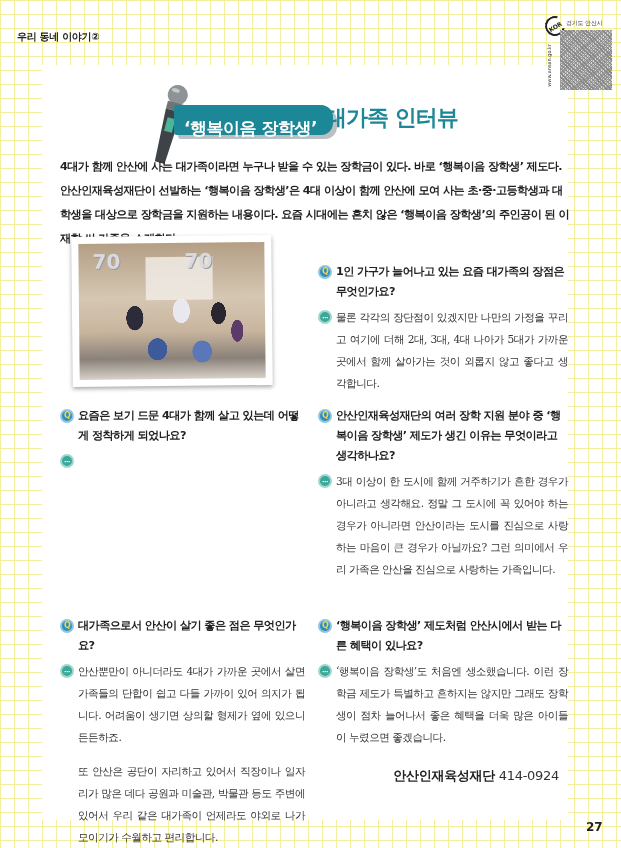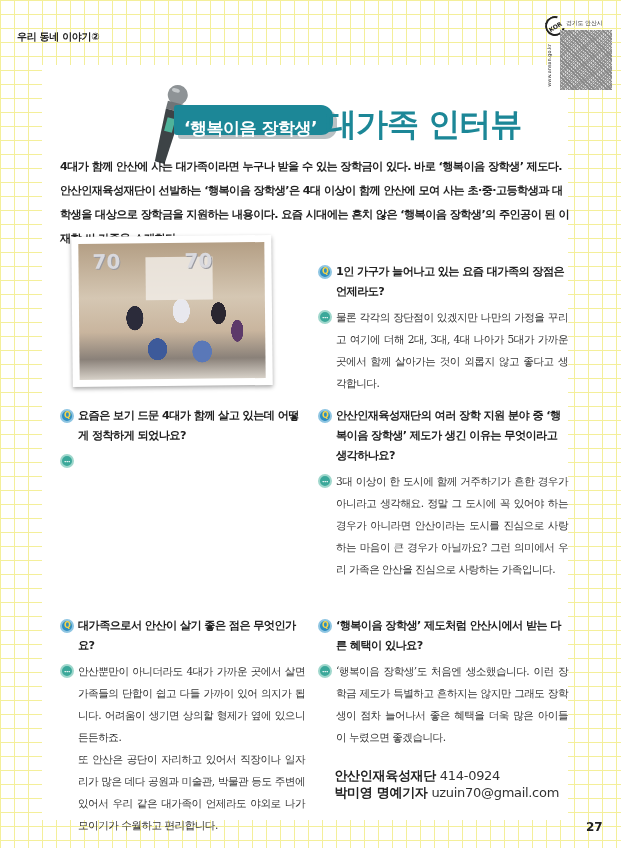--- a/index.html
+++ b/index.html
@@ -64,21 +64,21 @@
     height: 30px; padding: 16px 16px 0 10px;
     background: #1c8797;
     border-radius: 3px 12px 12px 3px;
     box-shadow: 4px 4px 0 #b9c1c4;
     color: #fff; font-weight: bold; font-size: 17px;
     display: flex; align-items: center;
     letter-spacing: -0.5px;
   }
   .title-main {
     position: absolute; left: 325px; top: 103px;
-    font-size: 32px; font-weight: bold; color: #1c8797;
+    font-size: 22px; font-weight: bold; color: #1c8797;
     letter-spacing: -1px;
   }
   .lead {
     position: absolute; left: 60px; top: 155px; width: 510px;
     font-size: 11.2px; font-weight: bold; line-height: 24px; color: #222;
     letter-spacing: -0.6px;
   }
   
   .photo-frame {
     position: absolute; left: 72px; top: 236px; width: 200px; height: 150px;
@@ -182,21 +182,21 @@
   <div class="photo">
     <div class="banner-cloth"></div>
     <span class="balloon" style="left:14px">70</span>
     <span class="balloon" style="left:106px">70</span>
   </div>
 </div>
 
 <div class="qa" style="left:318px; top:262px; width:250px;">
   <div class="q">
     <span class="q-icon">Q</span>
-    <span>1인 가구가 늘어나고 있는 요즘 대가족의 장점은 언제라도?</span>
+    <span>1인 가구가 늘어나고 있는 요즘 대가족의 장점은 무엇인가요?</span>
   </div>
   <div class="a">
     <span class="a-icon">···</span>
     <span>물론 각각의 장단점이 있겠지만 나만의 가정을 꾸리고 여기에 더해 2대, 3대, 4대 나아가 5대가 가까운 곳에서 함께 살아가는 것이 외롭지 않고 좋다고 생각합니다.</span>
   </div>
 </div>
 
 <div class="qa" style="left:60px; top:406px; width:245px;">
   <div class="q">
     <span class="q-icon">Q</span>
@@ -220,40 +220,36 @@
 
 <div class="qa" style="left:60px; top:616px; width:245px;">
   <div class="q">
     <span class="q-icon">Q</span>
     <span>대가족으로서 안산이 살기 좋은 점은 무엇인가요?</span>
   </div>
   <div class="a">
     <span class="a-icon">···</span>
     <span>안산뿐만이 아니더라도 4대가 가까운 곳에서 살면 가족들의 단합이 쉽고 다들 가까이 있어 의지가 됩니다. 어려움이 생기면 상의할 형제가 옆에 있으니 든든하죠.</span>
   </div>
-  <div class="a" style="margin-top:0">
+  <div class="a" style="margin-top:12px">
     <span>또 안산은 공단이 자리하고 있어서 직장이나 일자리가 많은 데다 공원과 미술관, 박물관 등도 주변에 있어서 우리 같은 대가족이 언제라도 야외로 나가 모이기가 수월하고 편리합니다.</span>
   </div>
 </div>
 
 <div class="qa" style="left:318px; top:616px; width:250px;">
   <div class="q">
     <span class="q-icon">Q</span>
     <span>‘행복이음 장학생’ 제도처럼 안산시에서 받는 다른 혜택이 있나요?</span>
   </div>
   <div class="a">
     <span class="a-icon">···</span>
     <span>‘행복이음 장학생’도 처음엔 생소했습니다. 이런 장학금 제도가 특별하고 흔하지는 않지만 그래도 장학생이 점차 늘어나서 좋은 혜택을 더욱 많은 아이들이 누렸으면 좋겠습니다.</span>
   </div>
 </div>
 
 <div class="credits">
   <div>
     <b>안산인재육성재단</b>
     <span>414-0924</span>
   </div>
-  <div>
-    <b>박미영 명예기자</b>
-    <span>uzuin70@gmail.com</span>
-  </div>
 </div>
 
 <div class="page-num">27</div>
 
 </body></html>

